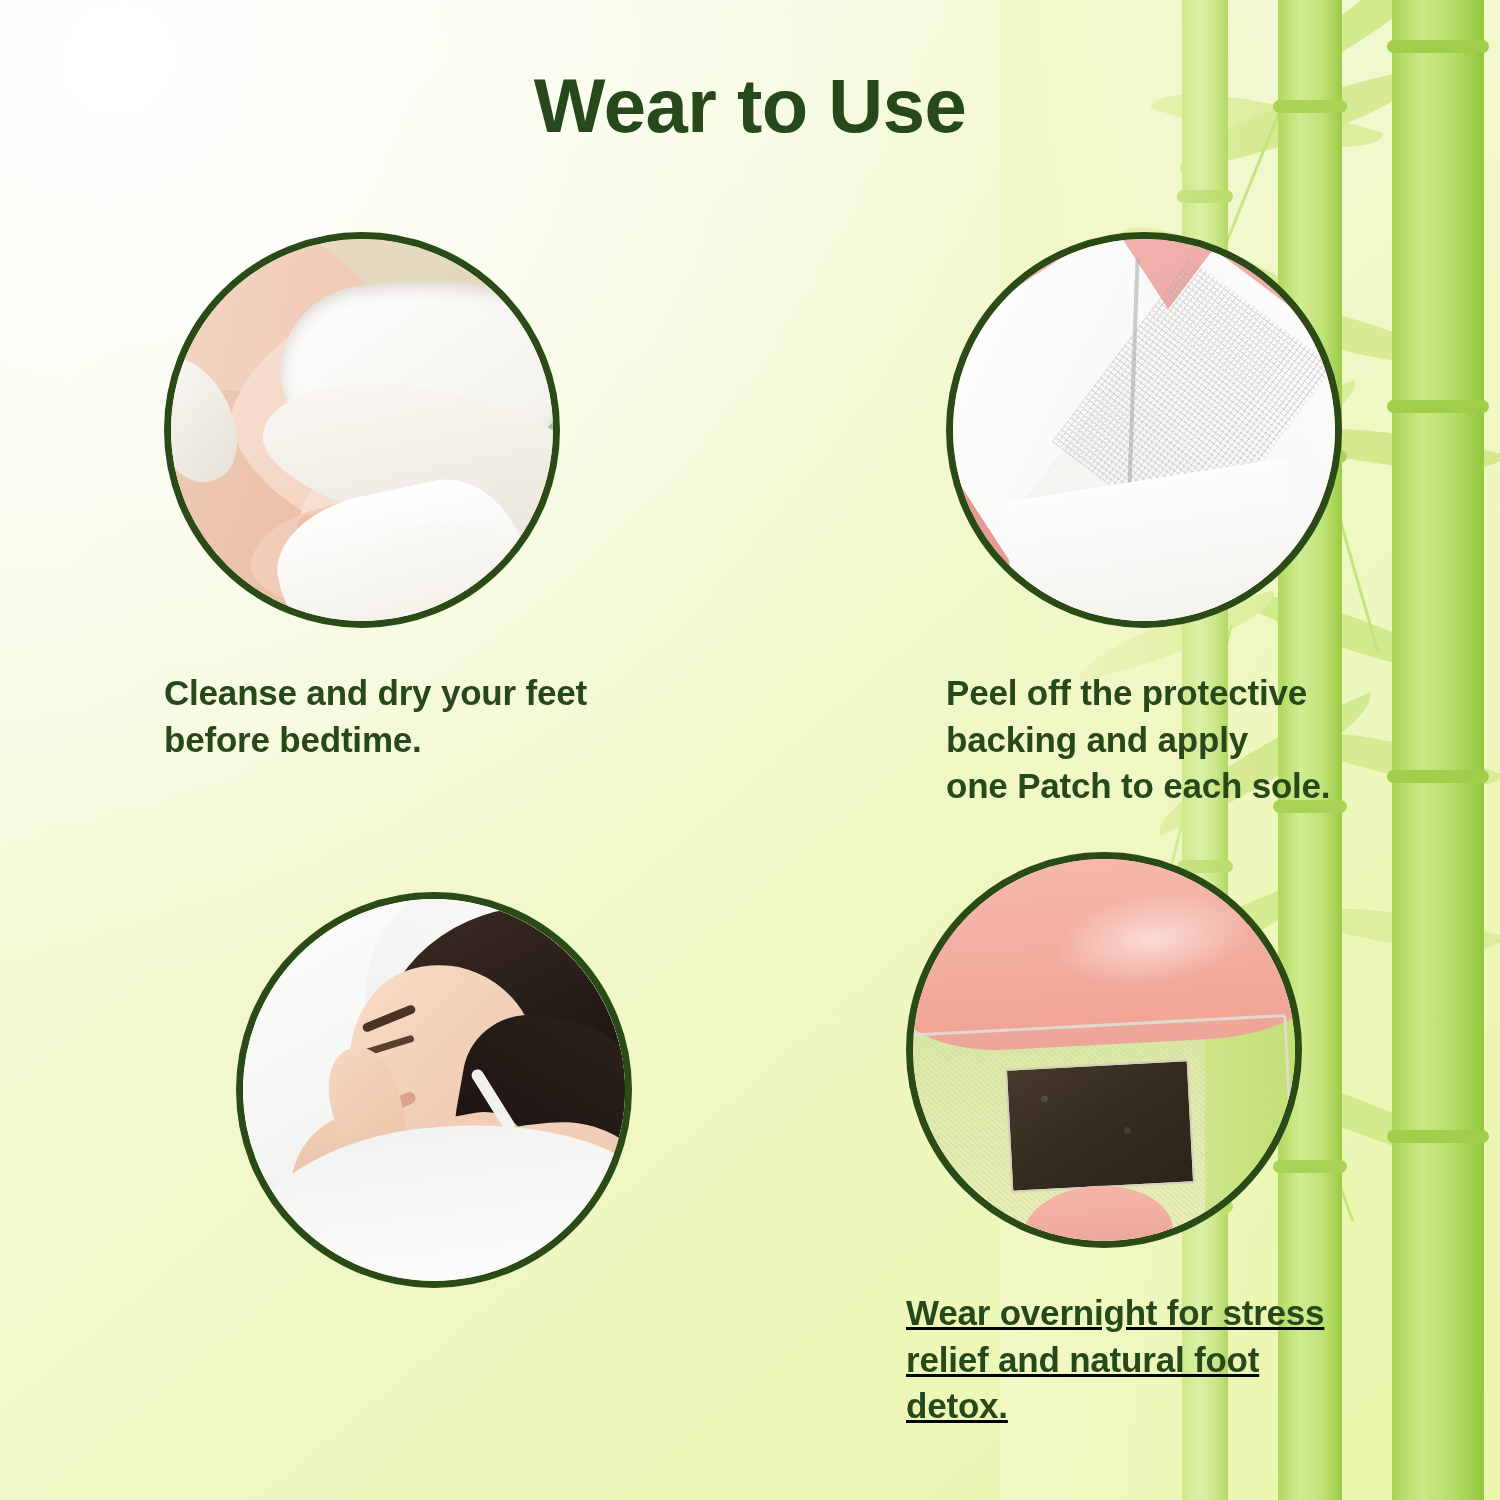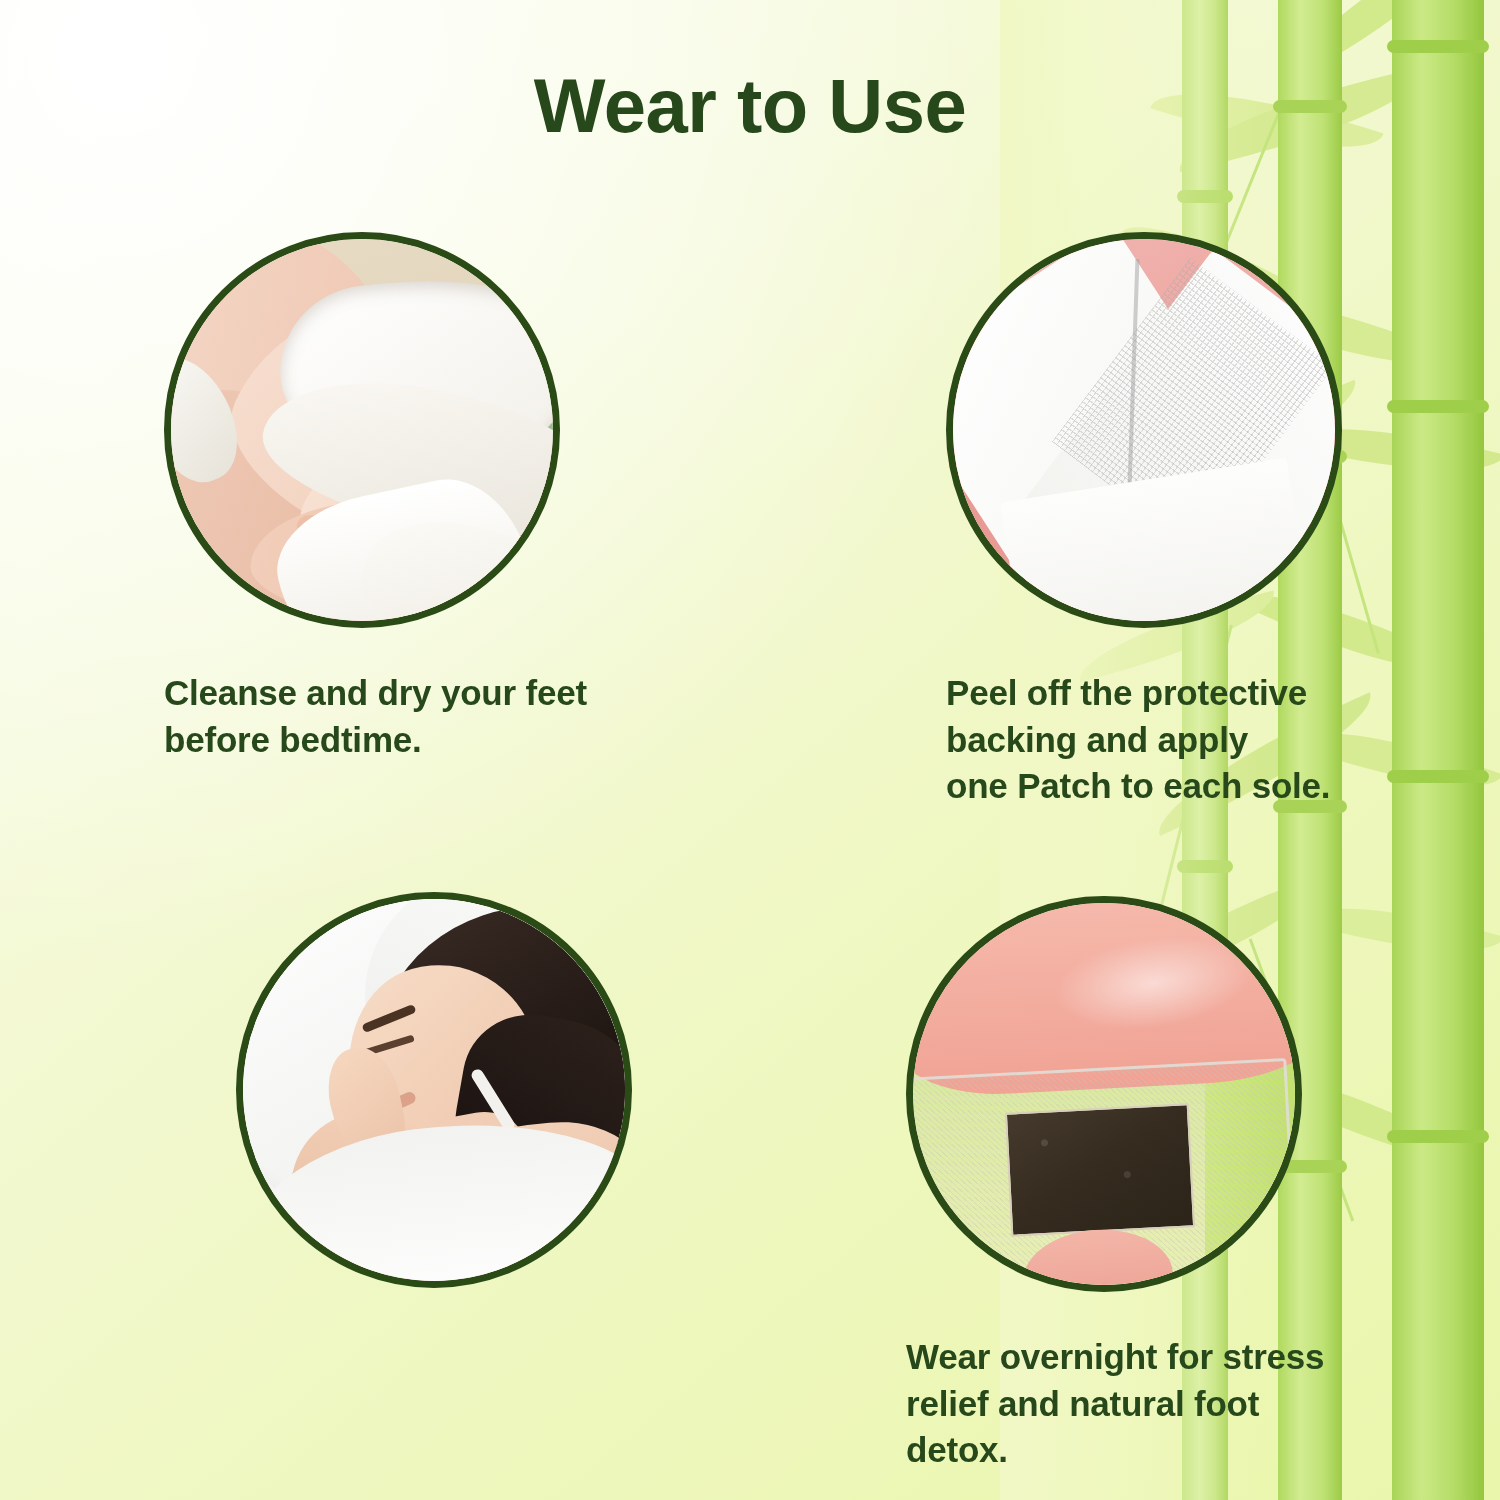--- a/index.html
+++ b/index.html
@@ -46,21 +46,21 @@
     white-space:pre-line;
   }
 
   
   .s1{left:164px;top:32px;}
   .s1 .cap{width:600px;}
   .s2{left:906px;top:32px;margin-left:40px;}
   .s2 .cap{width:520px;}
   .s3{left:236px;top:692px;}
   .s3 .cap{width:640px;margin-left:-110px;}
-  .s4{left:906px;top:696px;}
+  .s4{left:906px;top:652px;text-decoration:underline;}
   .s4 .cap{width:520px;}
 
   
   .p1{background:linear-gradient(160deg,#e8dcc6 0%,#e3d5bb 45%,#d8c7a6 100%);}
   .p1 .legA{position:absolute;left:-30px;top:-10px;width:270px;height:330px;
     background:linear-gradient(120deg,#f4d8c8,#eec4ae);border-radius:56% 44% 50% 50%/60% 55% 45% 40%;
     transform:rotate(-18deg);}
   .p1 .legB{position:absolute;left:-60px;top:150px;width:250px;height:300px;
     background:linear-gradient(120deg,#f0cdba,#e7b9a1);border-radius:50% 50% 45% 55%/55% 60% 40% 45%;
     transform:rotate(-10deg);}

